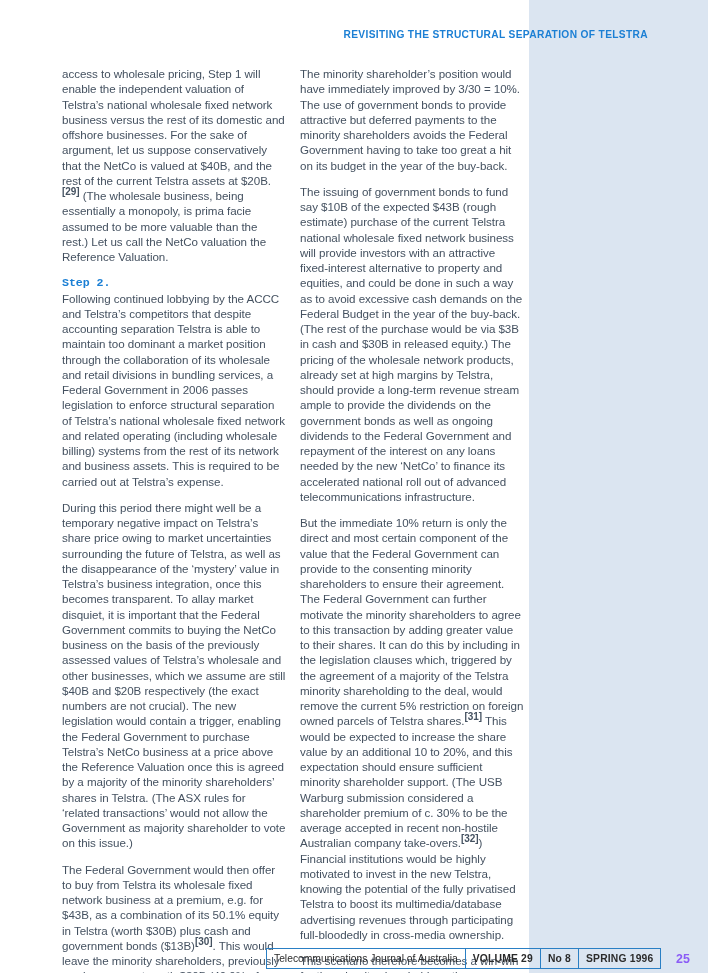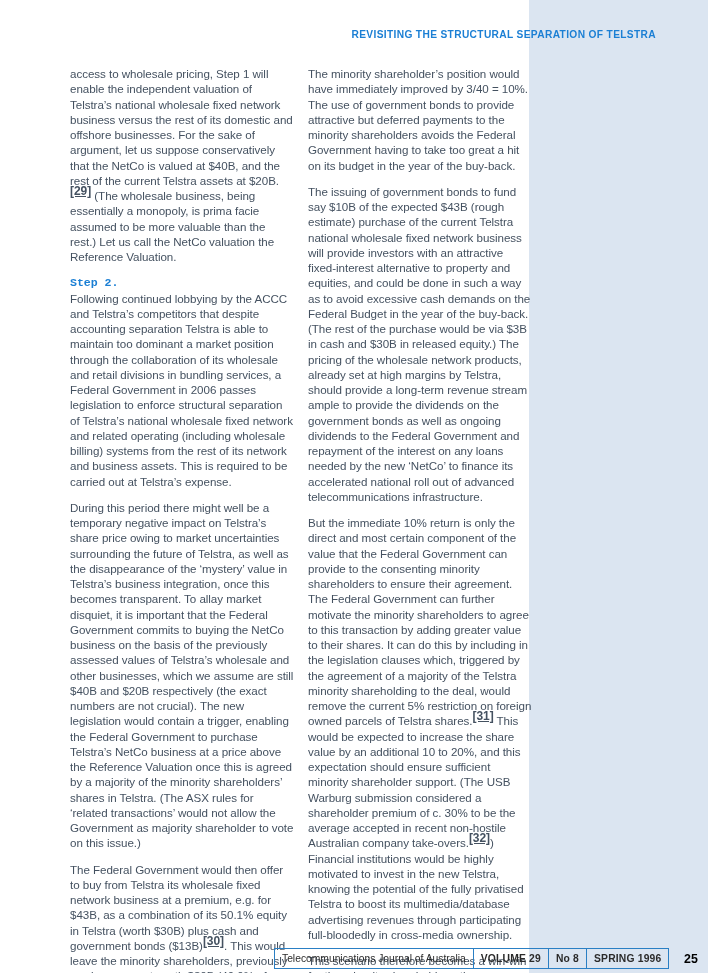--- a/index.html
+++ b/index.html
@@ -21,21 +21,21 @@
     position: absolute;
     left: 529px;
     top: 0;
     width: 179px;
     height: 973px;
     background: #dbe5f1;
   }
 
   .page {
     position: absolute;
-    left: 8px;
+    left: 0;
     top: 0;
     width: 584px;
     height: 973px;
   }
 
   
   .running-head {
     position: absolute;
     left: 62px;
     top: 28px;
@@ -77,25 +77,24 @@
   .step-head {
     font-weight: bold;
     color: #1b7fd4;
     display: block;
     font-family: Liberation Mono, monospace;
   }
 
   .ital { }
 
   sup {
-    font-size: 12px;
+    font-size: 10px;
     font-weight: bold;
     vertical-align: super;
     line-height: 0;
-    text-decoration: underline;
   }
 
   
   .footer {
     position: absolute;
     left: 266px;
     top: 948px;
     height: 21px;
     display: flex;
     align-items: stretch;
@@ -117,21 +116,21 @@
 
   .page-number {
     position: absolute;
     left: 676px;
     top: 948px;
     height: 21px;
     display: flex;
     align-items: center;
     font-size: 12.4px;
     font-weight: bold;
-    color: #000000;
+    color: #8b5cf6;
   }
 </style>
 </head>
 <body>
 
 <div class="blue-band"></div>
 
 <div class="page">
 
   <div class="running-head">REVISITING THE STRUCTURAL SEPARATION OF TELSTRA</div>
@@ -145,21 +144,21 @@
       <p><span class="step-head">Step 2.</span><span>Following continued lobbying by the ACCC and Telstra’s competitors that despite accounting separation Telstra is able to maintain too dominant a market position through the collaboration of its wholesale and retail divisions in bundling services, a Federal Government in 2006 passes legislation to enforce structural separation of Telstra’s national wholesale fixed network and related operating (including wholesale billing) systems from the rest of its network and business assets. This is required to be carried out at Telstra’s expense.</span></p>
 
       <p>During this period there might well be a temporary negative impact on Telstra’s share price owing to market uncertainties surrounding the future of Telstra, as well as the disappearance of the ‘mystery’ value in Telstra’s business integration, once this becomes transparent. To allay market disquiet, it is important that the Federal Government commits to buying the NetCo business on the basis of the previously assessed values of Telstra’s wholesale and other businesses, which we assume are still $40B and $20B respectively (the exact numbers are not crucial). The new legislation would contain a trigger, enabling the Federal Government to purchase Telstra’s NetCo business at a price above the Reference Valuation once this is agreed by a majority of the minority shareholders’ shares in Telstra. (The ASX rules for ‘related transactions’ would not allow the Government as majority shareholder to vote on this issue.)</p>
 
       <p><span>The Federal Government would then offer to buy from Telstra its wholesale fixed network business at a premium, e.g. for $43B, as a combination of its 50.1% equity in Telstra (worth $30B) plus cash and government bonds ($13B)</span><sup>[30]</sup><span>. This would leave the minority shareholders, previously owning an asset worth $30B (49.9% of $60B), with an asset worth $33B (100% of an asset worth $20B for the new Telstra business plus $14B in cash and bonds, much of which could immediately be distributed to shareholders).</span></p>
 
     </div>
 
     <div class="col col-right">
 
-      <p>The minority shareholder’s position would have immediately improved by 3/40 = 10%. The use of government bonds to provide attractive but deferred payments to the minority shareholders avoids the Federal Government having to take too great a hit on its budget in the year of the buy-back.</p>
+      <p>The minority shareholder’s position would have immediately improved by 3/30 = 10%. The use of government bonds to provide attractive but deferred payments to the minority shareholders avoids the Federal Government having to take too great a hit on its budget in the year of the buy-back.</p>
 
       <p>The issuing of government bonds to fund say $10B of the expected $43B (rough estimate) purchase of the current Telstra national wholesale fixed network business will provide investors with an attractive fixed-interest alternative to property and equities, and could be done in such a way as to avoid excessive cash demands on the Federal Budget in the year of the buy-back. (The rest of the purchase would be via $3B in cash and $30B in released equity.) The pricing of the wholesale network products, already set at high margins by Telstra, should provide a long-term revenue stream ample to provide the dividends on the government bonds as well as ongoing dividends to the Federal Government and repayment of the interest on any loans needed by the new ‘NetCo’ to finance its accelerated national roll out of advanced telecommunications infrastructure.</p>
 
       <p><span>But the immediate 10% return is only the direct and most certain component of the value that the Federal Government can provide to the consenting minority shareholders to ensure their agreement. The Federal Government can further motivate the minority shareholders to agree to this transaction by adding greater value to their shares. It can do this by including in the legislation clauses which, triggered by the agreement of a majority of the Telstra minority shareholding to the deal, would remove the current 5% restriction on foreign owned parcels of Telstra shares.</span><sup>[31]</sup><span> This would be expected to increase the share value by an additional 10 to 20%, and this expectation should ensure sufficient minority shareholder support. (The USB Warburg submission considered a shareholder premium of c. 30% to be the average accepted in recent non-hostile Australian company take-overs.</span><sup>[32]</sup><span>) Financial institutions would be highly motivated to invest in the new Telstra, knowing the potential of the fully privatised Telstra to boost its multimedia/database advertising revenues through participating full-bloodedly in cross-media ownership.</span></p>
 
       <p>This scenario therefore becomes a win-win for the minority shareholders, the community, the economy (through faster roll-out of advanced infrastructure) and the rest of the telecommunications industry.</p>
 
     </div>
 
   </div>

